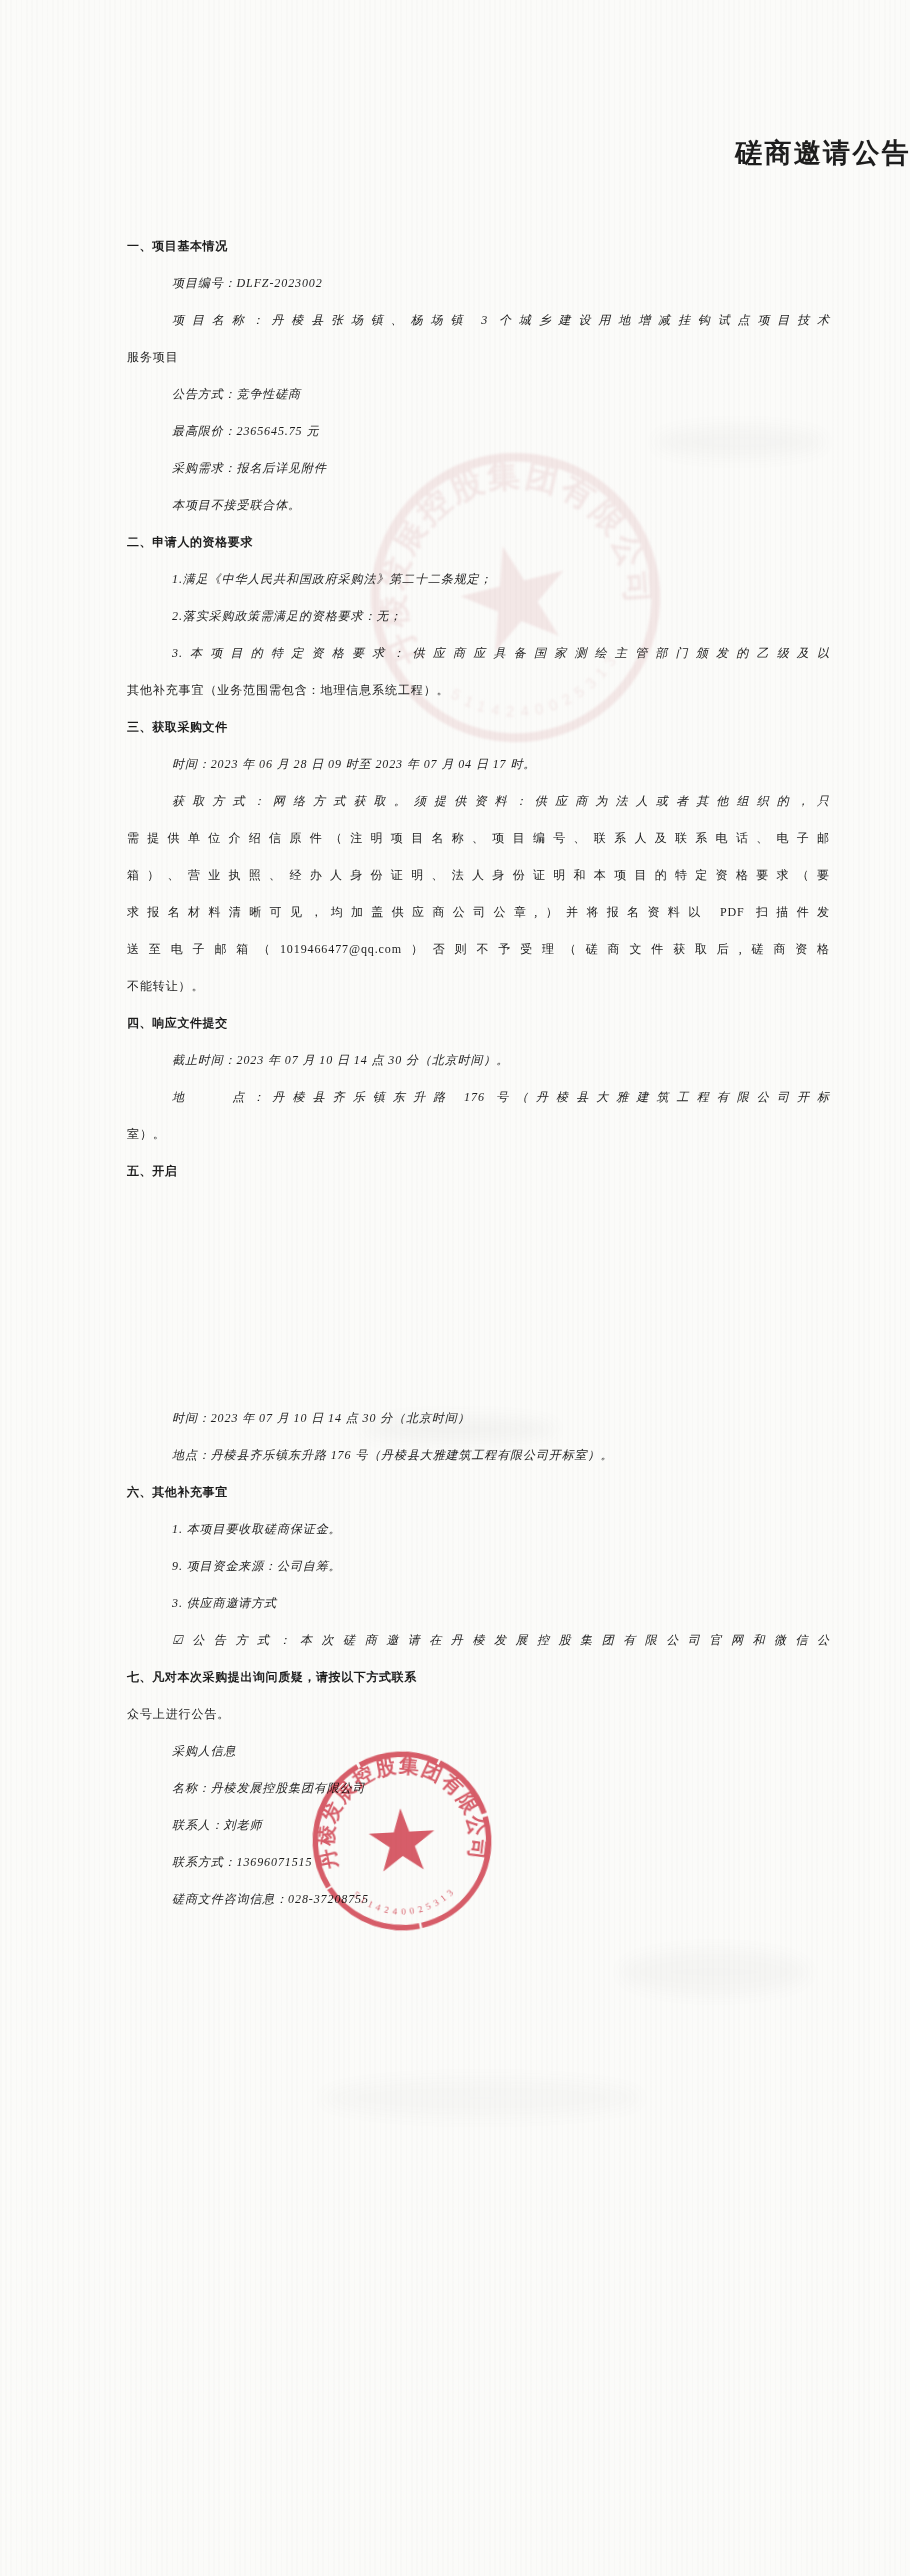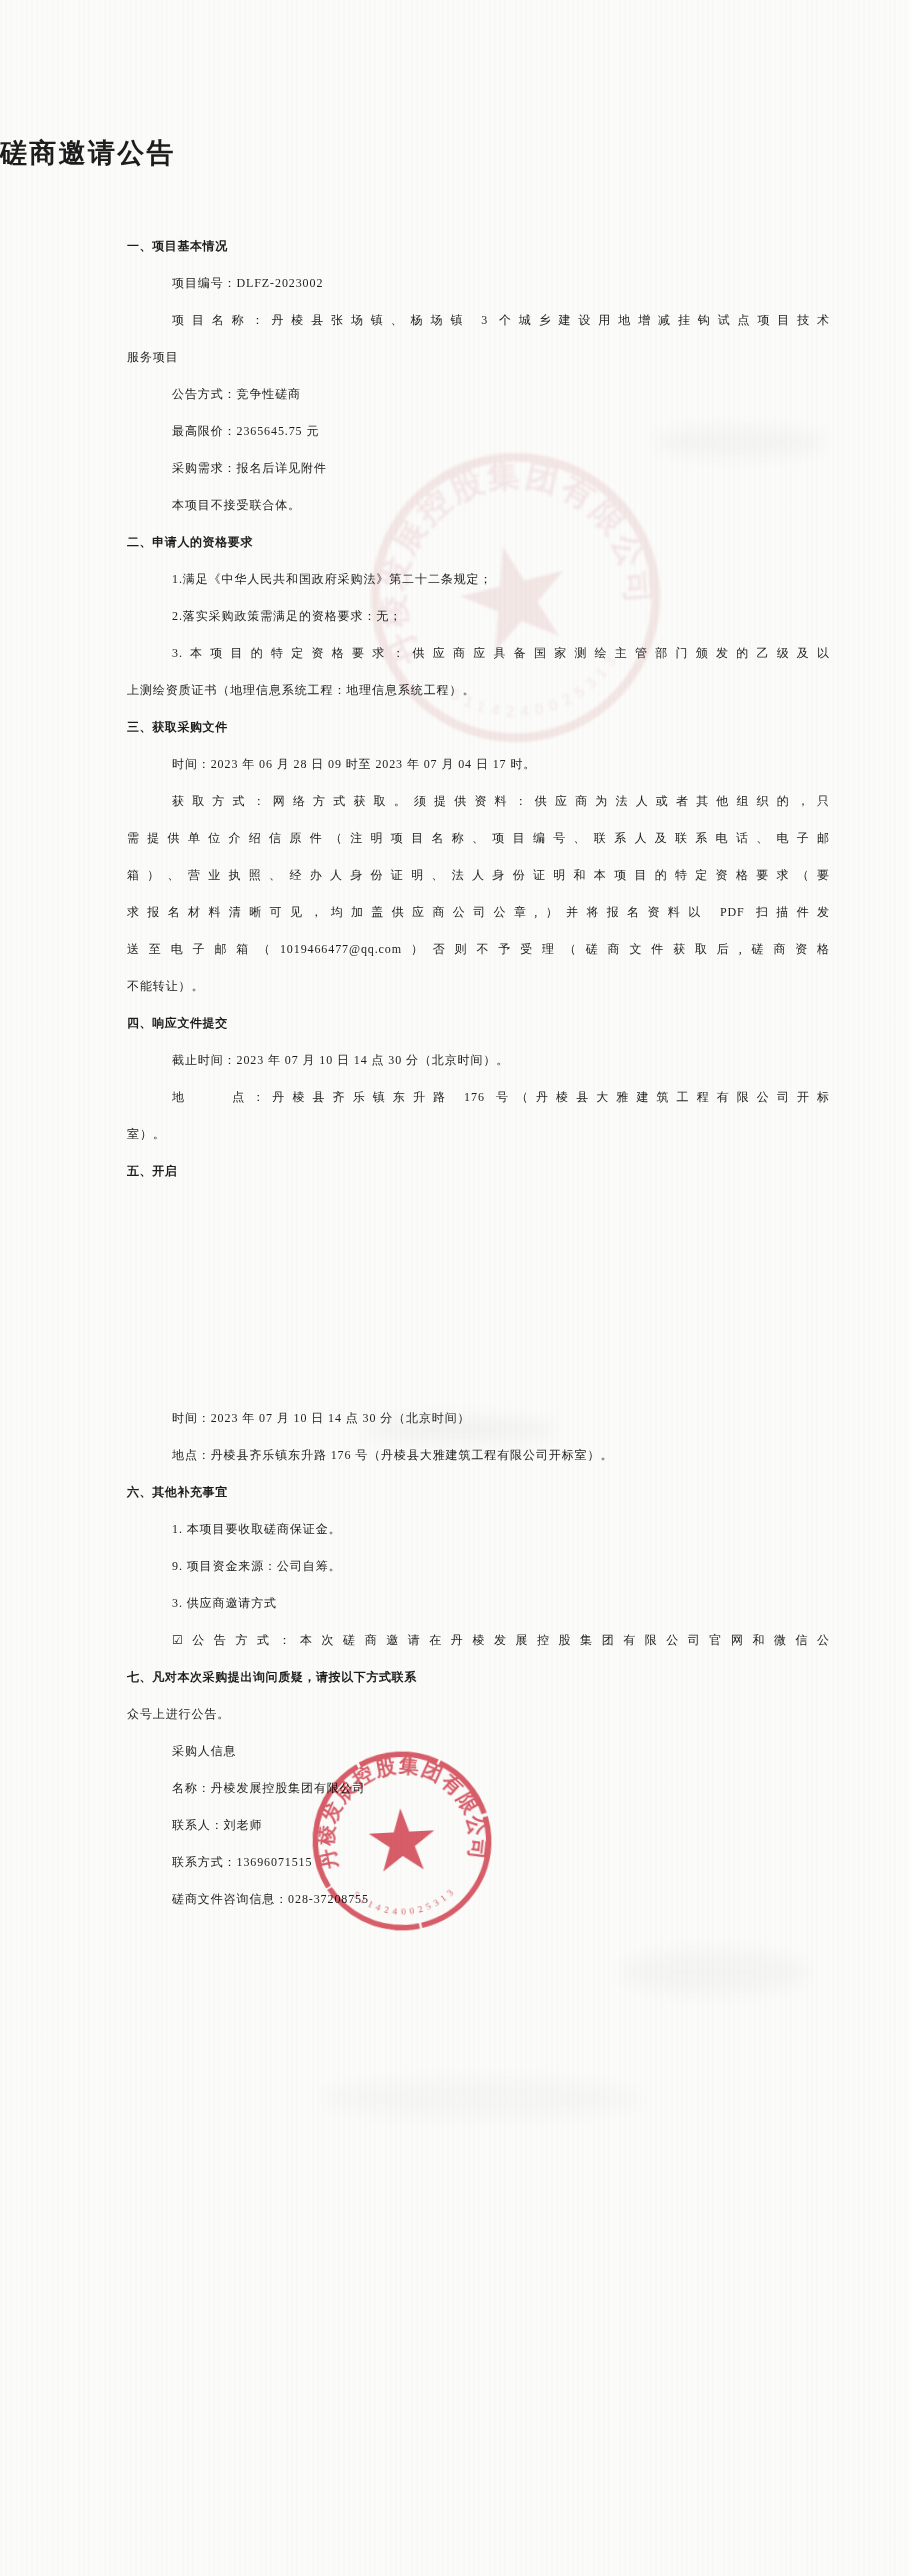--- a/index.html
+++ b/index.html
@@ -7,29 +7,29 @@
     position:relative;width:911px;height:2576px;margin:0 auto;
     background:#fbfbf9;overflow:hidden;
     font-family:"Liberation Serif",serif;color:#1d1d1d;
   }
   .page::before{ 
     content:"";position:absolute;inset:0;pointer-events:none;
     background:repeating-linear-gradient(90deg,rgba(0,0,0,.012) 0 1.7px,transparent 1.7px 5.2px);
   }
   .title{
     position:absolute;top:135px;left:0;width:100%;margin:0;
-    text-align:left;font-size:27px;font-weight:700;letter-spacing:2.3px;
+    text-align:right;font-size:27px;font-weight:700;letter-spacing:2.3px;
   }
   .doc{
     position:absolute;top:228px;left:127px;width:703px;
     font-size:12px;letter-spacing:0.9px;
   }
   .ln{height:37px;line-height:37px;}
   .h{font-family:"Liberation Sans",sans-serif;font-weight:700;letter-spacing:0.6px;}
-  .ind{padding-left:45px;}
+  .ind{padding-left:45px;font-style:italic;}
   .full{text-align:justify;text-align-last:justify;}
   .gap{height:210px;}
   .seal{
     position:absolute;left:309px;top:1748px;width:186px;height:186px;
     mix-blend-mode:multiply;opacity:.92;filter:blur(0.2px);transform:rotate(-3deg);
   }
   .seal-ghost{
     position:absolute;left:365px;top:447px;width:301px;height:301px;
     mix-blend-mode:multiply;opacity:.12;filter:blur(1px) grayscale(.25);
     transform:rotate(-14deg);
@@ -55,21 +55,21 @@
       <div class="ln ind full">项目名称：丹棱县张场镇、杨场镇 3 个城乡建设用地增减挂钩试点项目技术</div>
       <div class="ln">服务项目</div>
       <div class="ln ind">公告方式：竞争性磋商</div>
       <div class="ln ind">最高限价：2365645.75 元</div>
       <div class="ln ind">采购需求：报名后详见附件</div>
       <div class="ln ind">本项目不接受联合体。</div>
       <div class="ln h">二、申请人的资格要求</div>
       <div class="ln ind">1.满足《中华人民共和国政府采购法》第二十二条规定；</div>
       <div class="ln ind">2.落实采购政策需满足的资格要求：无；</div>
       <div class="ln ind full">3.本项目的特定资格要求：供应商应具备国家测绘主管部门颁发的乙级及以</div>
-      <div class="ln">上测绘资质证书（地理信息系统工程：地理信息系统工程）。</div>
+      <div class="ln">其他补充事宜（业务范围需包含：地理信息系统工程）。</div>
       <div class="ln h">三、获取采购文件</div>
       <div class="ln ind">时间：2023 年 06 月 28 日 09 时至 2023 年 07 月 04 日 17 时。</div>
       <div class="ln ind full">获取方式：网络方式获取。须提供资料：供应商为法人或者其他组织的，只</div>
       <div class="ln full">需提供单位介绍信原件（注明项目名称、项目编号、联系人及联系电话、电子邮</div>
       <div class="ln full">箱）、营业执照、经办人身份证明、法人身份证明和本项目的特定资格要求（要</div>
       <div class="ln full">求报名材料清晰可见，均加盖供应商公司公章,）并将报名资料以 PDF 扫描件发</div>
       <div class="ln full">送至电子邮箱（1019466477@qq.com）否则不予受理（磋商文件获取后,磋商资格</div>
       <div class="ln">不能转让）。</div>
       <div class="ln h">四、响应文件提交</div>
       <div class="ln ind">截止时间：2023 年 07 月 10 日 14 点 30 分（北京时间）。</div>

